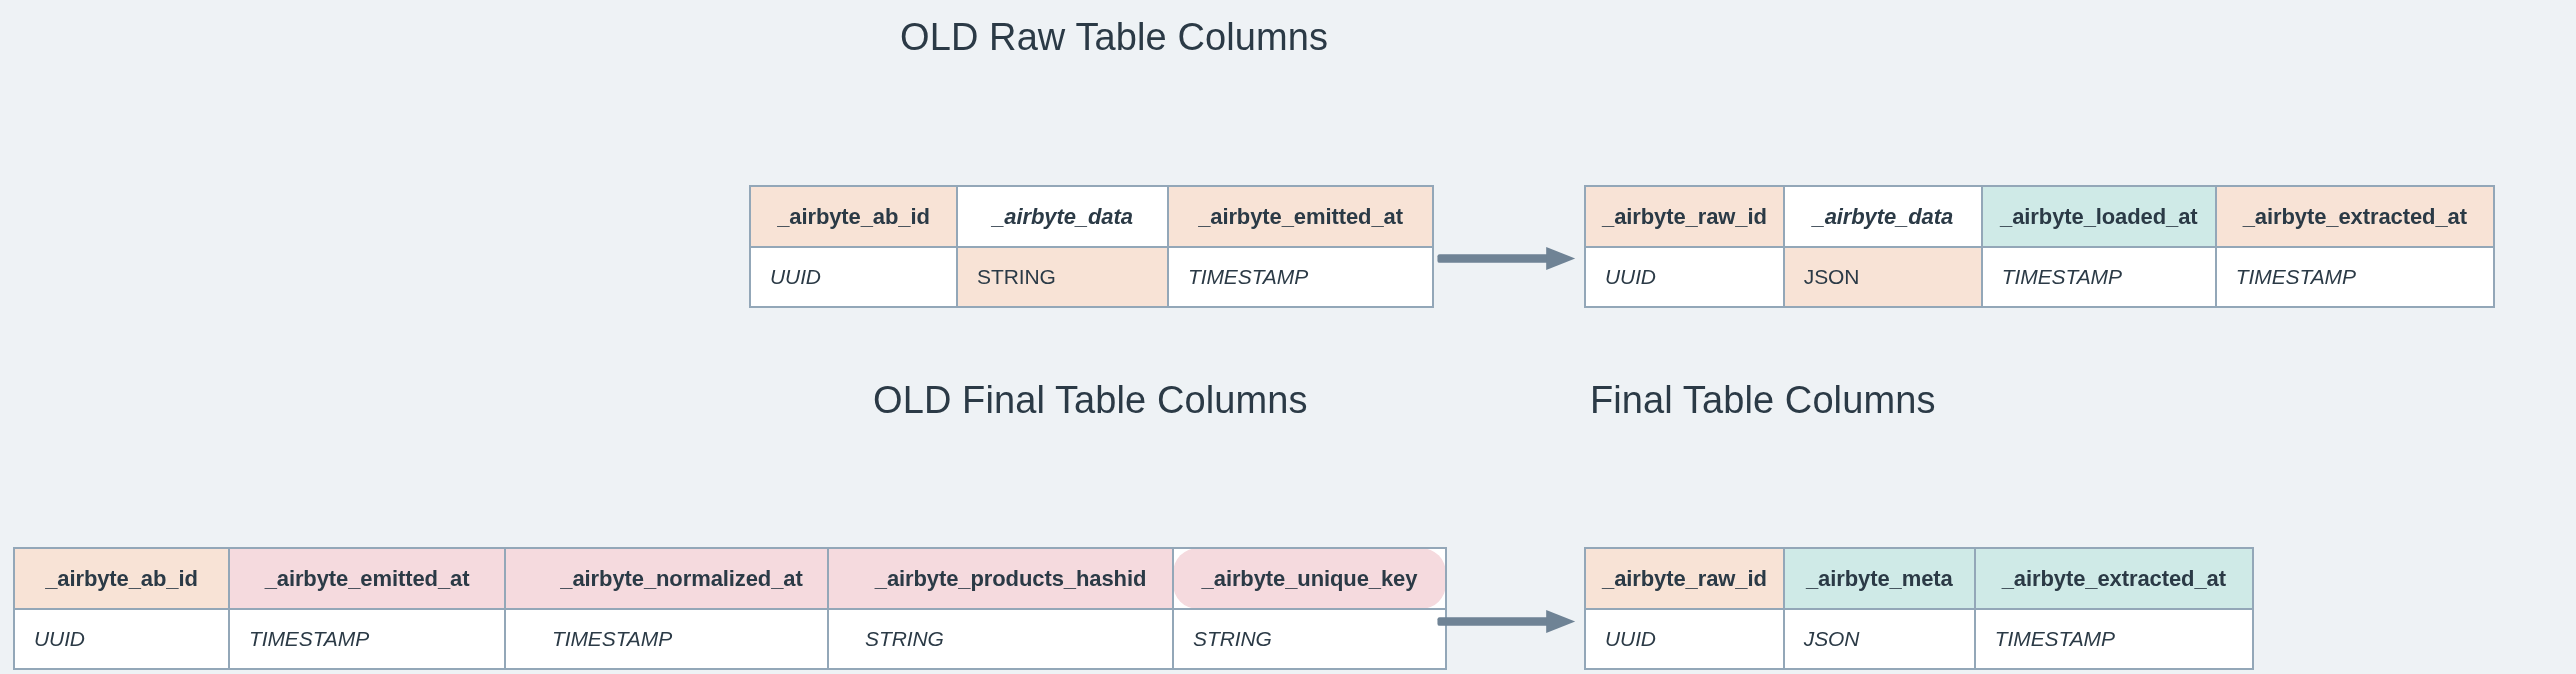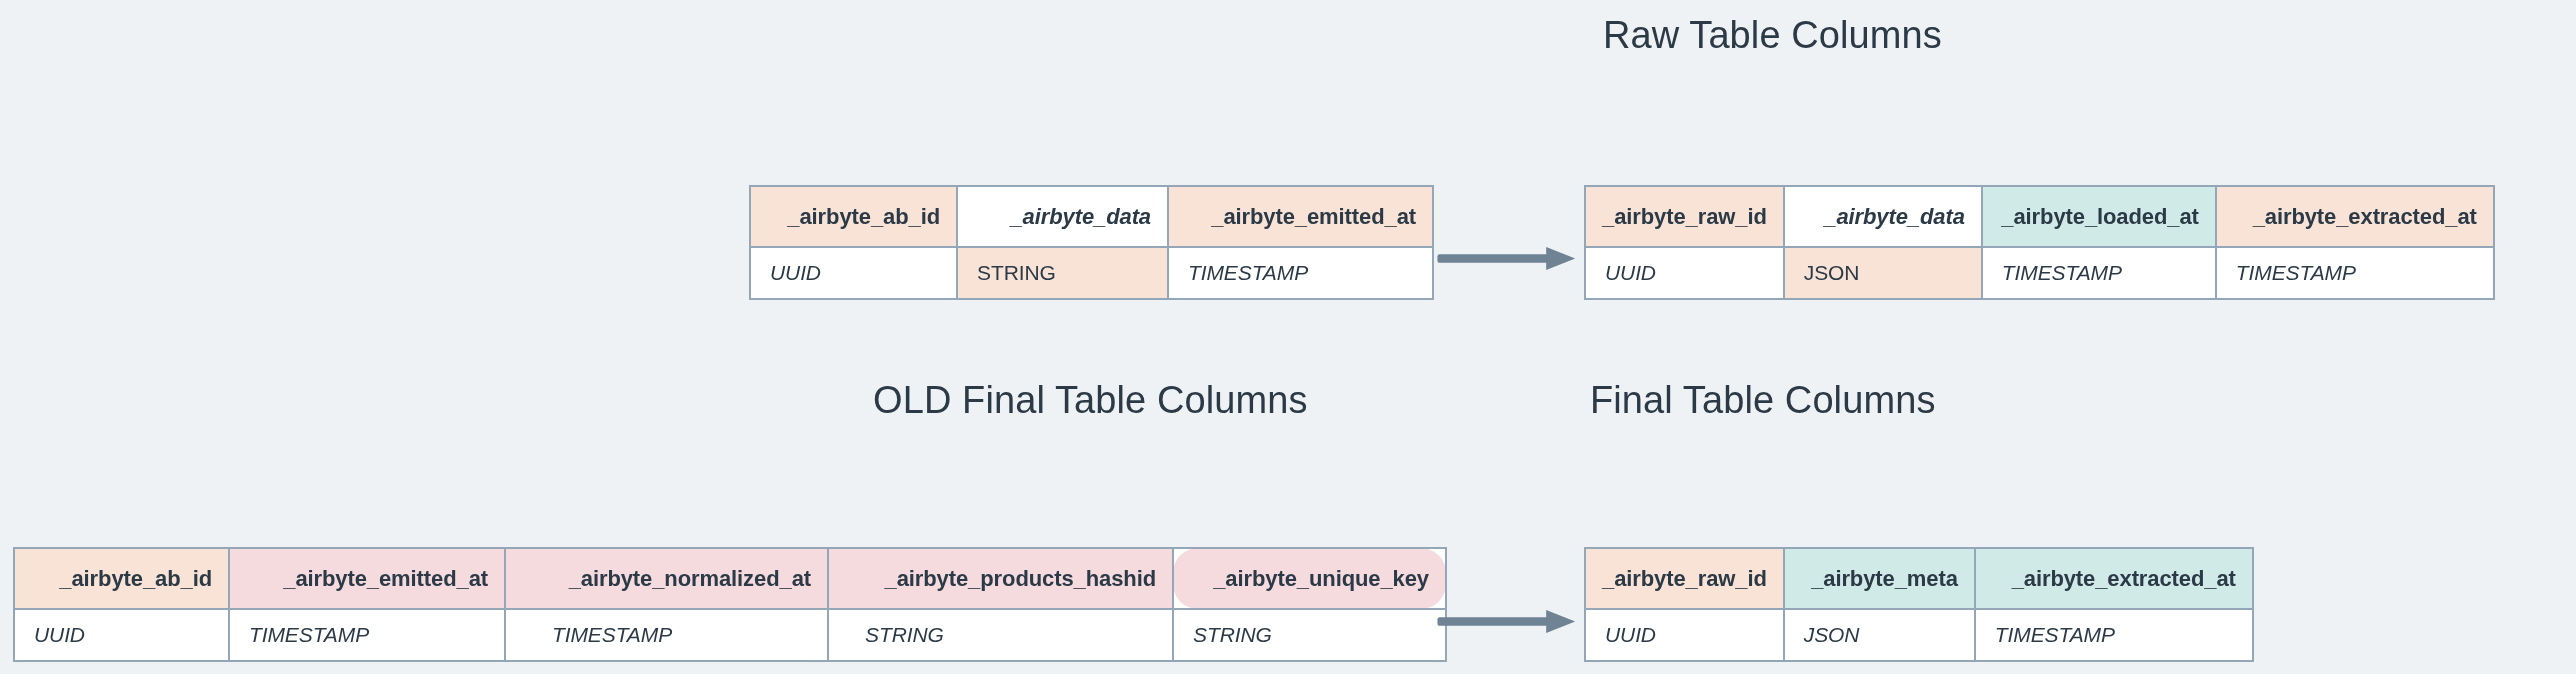--- a/index.html
+++ b/index.html
@@ -49,27 +49,27 @@
     border: 2.2px solid #93a7b8;
     padding: 0;
     background: #ffffff;
     vertical-align: middle;
     box-sizing: border-box;
   }
   .table tr.head td {
     height: 61px;
     font-size: 22px;
     font-weight: 700;
-    text-align: right;
+    text-align: center;
     white-space: nowrap;
     padding: 0 16px;
     letter-spacing: -0.1px;
   }
   .table tr.body td {
-    height: 52px;
+    height: 60px;
     font-size: 21px;
     font-weight: 400;
     text-align: left;
     padding: 0 19px;
     letter-spacing: -0.1px;
   }
 
   
   .c-peach { background: #f8e3d6 !important; }
   .c-mint  { background: #cfeae7 !important; }
@@ -104,22 +104,22 @@
   
   .arrow { position: absolute; }
   #arrow-raw   { left: 1437px; top: 244px; }
   #arrow-final { left: 1437px; top: 607px; }
 </style>
 </head>
 <body>
 
 <div class="canvas">
 
-
-  <div class="title" id="title-new-raw">Raw Table Columns</div>
+  <div class="title" id="title-old-raw">OLD Raw Table Columns</div>
+
 
   <div class="title" id="title-old-final">OLD Final Table Columns</div>
 
   <div class="title" id="title-new-final">Final Table Columns</div>
 
   <table class="table" id="tbl-old-raw">
     <tbody>
         <tr class="head">
       <td class="w0 c-peach">_airbyte_ab_id</td>
       <td class="w1 c-white">_airbyte_data</td>

